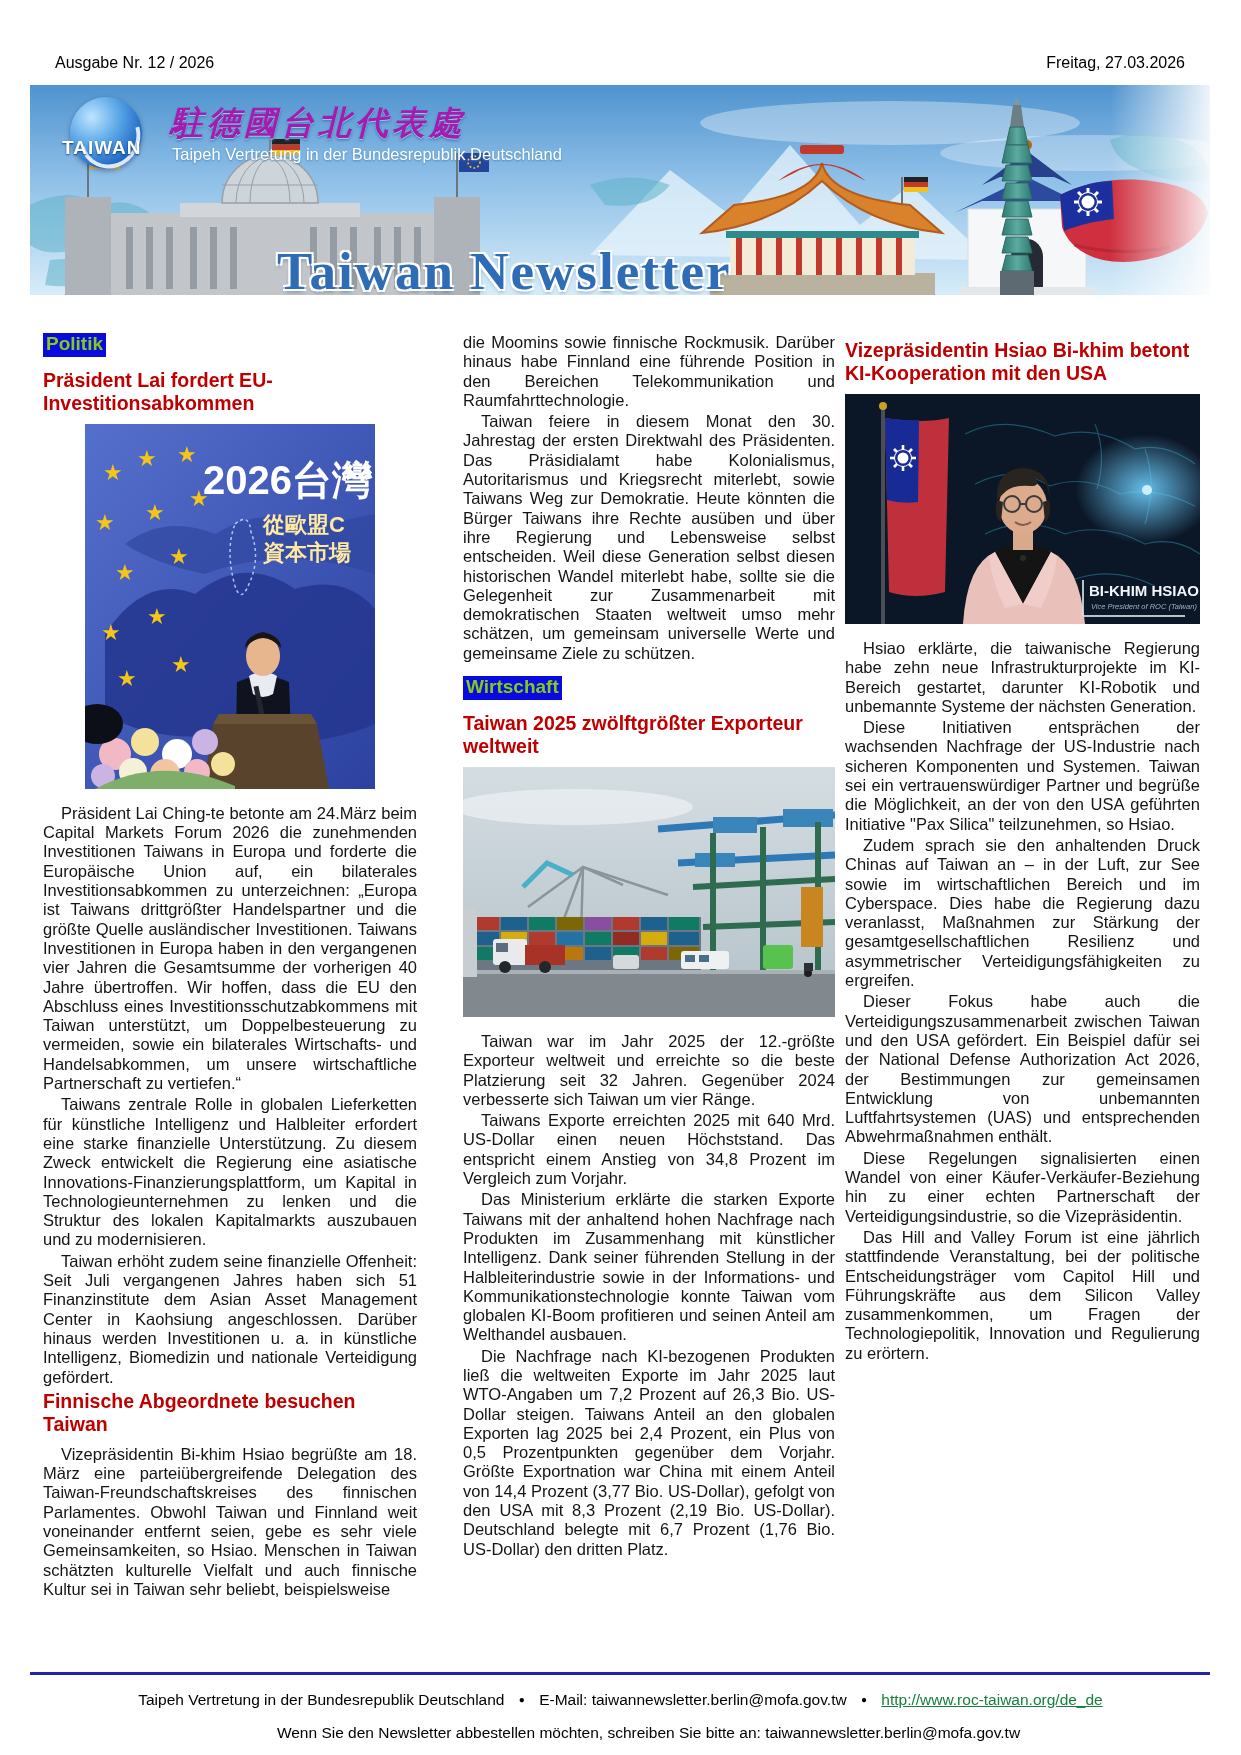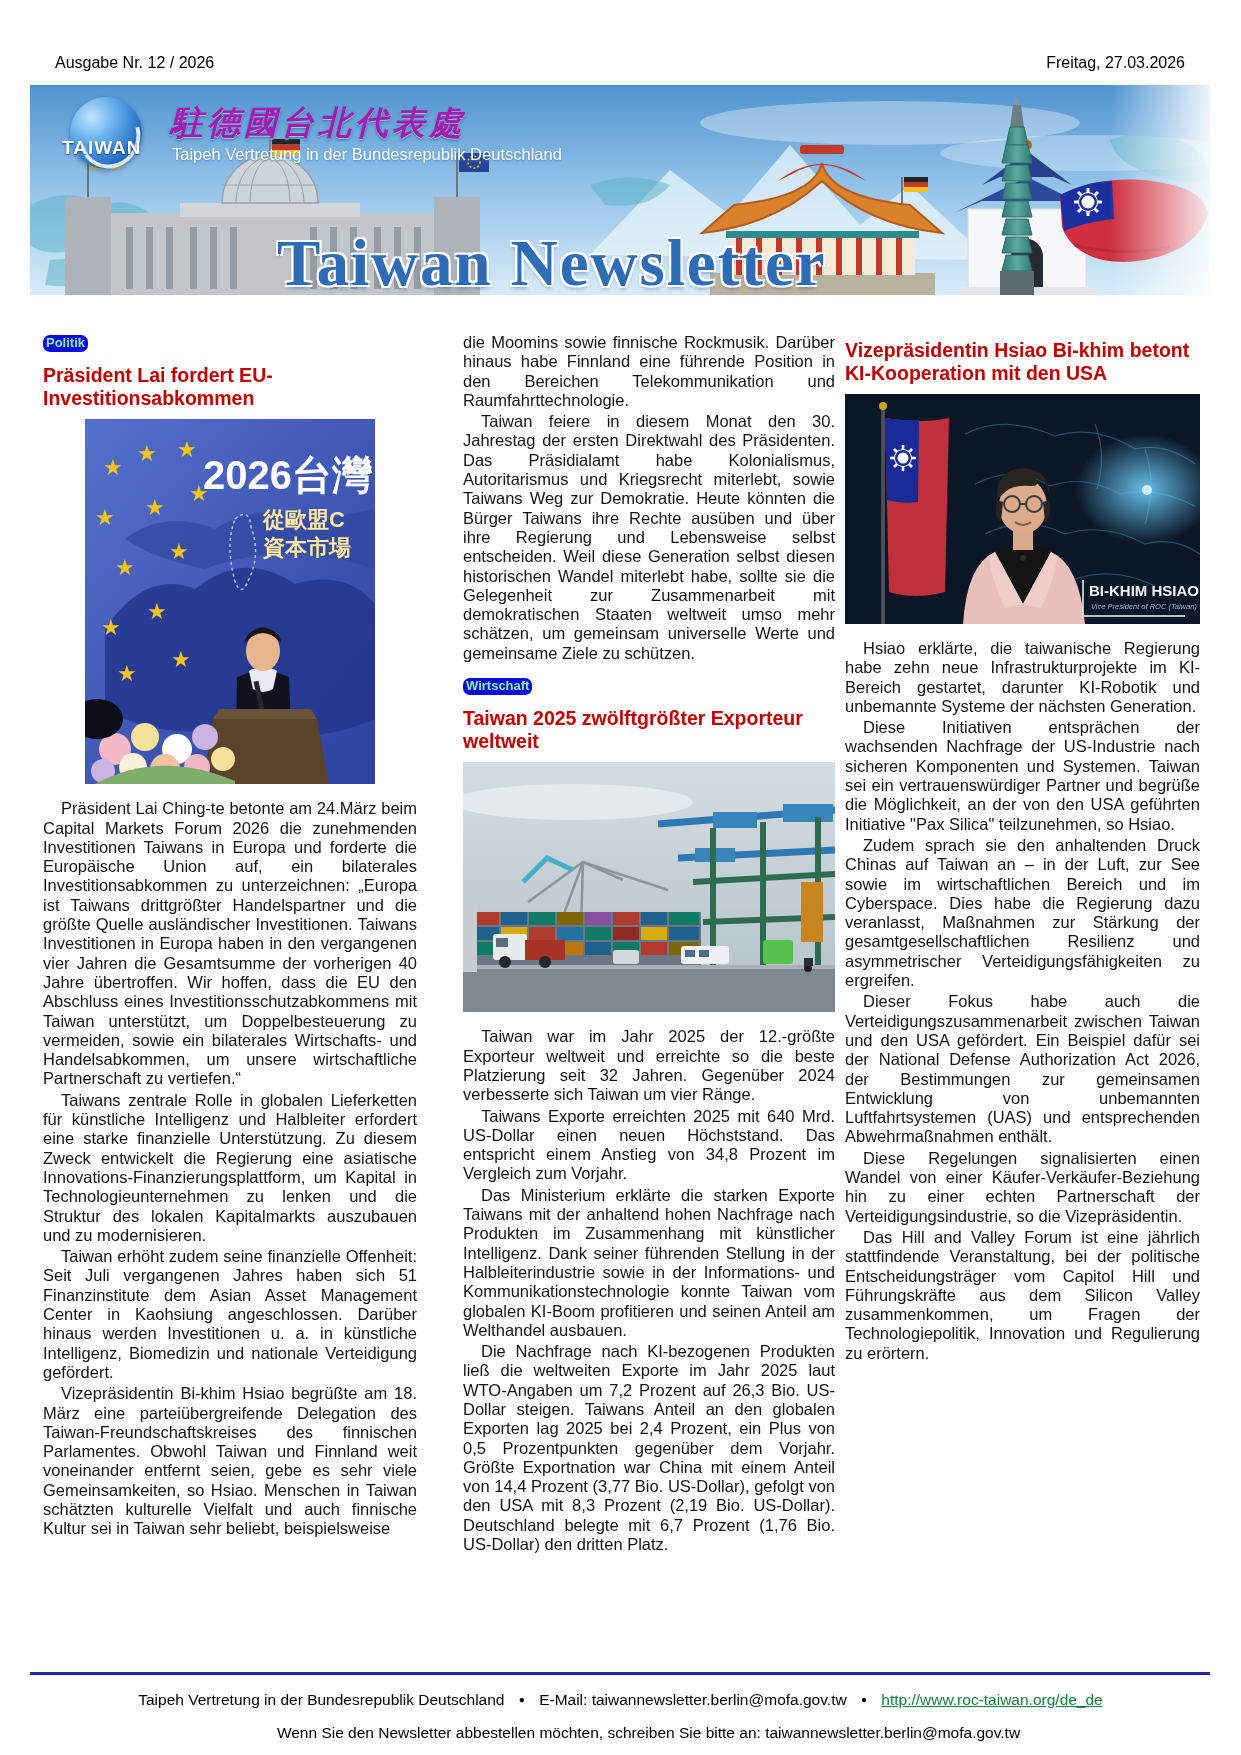--- a/index.html
+++ b/index.html
@@ -17,29 +17,29 @@
   .globe{position:absolute;top:0;left:0;width:72px;height:72px;border-radius:50%;
     background:radial-gradient(circle at 30% 28%, #bfe4ff 0%, #5aa7e8 38%, #1d63c0 75%, #0c3f8e 100%);
     box-shadow:0 2px 5px rgba(0,0,40,.35);text-align:center;}
   .globe .swoosh{position:absolute;top:8px;left:10px;width:52px;height:56px;border-radius:50%;
     border:4px solid rgba(255,255,255,.85);border-top-color:transparent;border-left-color:transparent;transform:rotate(28deg);}
   .globe .taiwan-word{position:absolute;left:-8px;top:40px;color:#fff;font-weight:bold;font-size:19px;letter-spacing:1px;text-shadow:0 1px 2px #0a3d7a;}
   .banner-zh{position:absolute;left:100px;top:4px;font-size:33px;font-weight:bold;font-style:italic;
     color:#a21caf;text-shadow:0 1px 0 #9cc4e6,0 2px 3px #3a75ad,1px 0 0 #6fa6d6;letter-spacing:4px;white-space:nowrap;}
   .banner-sub{position:absolute;left:102px;top:48px;font-size:16.5px;color:#ffffff;text-shadow:0 1px 2px #4a85b8;white-space:nowrap;}
   .newsletter-title{position:absolute;left:247px;bottom:-6px;font-family:"Liberation Serif", serif;
-    font-weight:bold;font-size:65px;color:#2e6cb5;letter-spacing:2px;white-space:nowrap;
+    font-weight:bold;font-size:53px;color:#2e6cb5;letter-spacing:2px;white-space:nowrap;
     text-shadow:-2px -2px 0 #fff,2px -2px 0 #fff,-2px 2px 0 #fff,2px 2px 0 #fff,0 3px 4px rgba(30,60,110,.45);}
   
   .col{position:absolute;top:333px;height:1332px;overflow:hidden;}
   .col-left{left:43px;width:374px;}
   .col-mid{left:443px;width:372px;margin-left:20px;}
   .col-right{left:845px;width:355px;}
-  .section-label{display:inline-block;background:#0a0ae0;color:#86efac;font-weight:bold;
-    font-size:13px;line-height:1.1;padding:1px 3px 2px;margin:0 0 9px;border-radius:7px;}
+  .section-label{display:inline-block;background:#0a0ae0;color:#84cc16;font-weight:bold;
+    font-size:19px;line-height:1.1;padding:1px 3px 2px;margin:0 0 9px;}
   h2.story{font-size:19.5px;line-height:1.18;font-weight:bold;color:#c00000;margin:3px 0 9px;}
   .col p{font-size:16.5px;line-height:1.17;text-align:justify;margin:0 0 2px;text-indent:18px;}
   .col p.noindent{text-indent:0;}
   .mt{margin-top:13px;}
   figure{margin:6px 0 11px;}
   figure.inset{margin-left:42px;}
   
   .footer-rule{position:absolute;top:1672px;left:30px;width:1180px;height:3px;background:#2525a8;}
   .footer-line{position:absolute;left:0;width:1241px;text-align:center;font-size:15.5px;color:#000;}
   .footer-line.l1{top:1691px;}
@@ -261,20 +261,21 @@
           <circle cx="18" cy="352" r="12" fill="#cbb3e3"></circle>
         <circle cx="138" cy="340" r="12" fill="#f5e29a"></circle>
         <path d="M10,365 Q75,330 150,362 L150,365 Z" fill="#7fae6b"></path>
       </g>
       <ellipse cx="12" cy="300" rx="26" ry="20" fill="#0c0f18"></ellipse>
     </svg>
   </figure>
   <p>Präsident Lai Ching-te betonte am 24.März beim Capital Markets Forum 2026 die zunehmenden Investitionen Taiwans in Europa und forderte die Europäische Union auf, ein bilaterales Investitionsabkommen zu unterzeichnen: „Europa ist Taiwans drittgrößter Handelspartner und die größte Quelle ausländischer Investitionen. Taiwans Investitionen in Europa haben in den vergangenen vier Jahren die Gesamtsumme der vorherigen 40 Jahre übertroffen. Wir hoffen, dass die EU den Abschluss eines Investitionsschutzabkommens mit Taiwan unterstützt, um Doppelbesteuerung zu vermeiden, sowie ein bilaterales Wirtschafts- und Handelsabkommen, um unsere wirtschaftliche Partnerschaft zu vertiefen.“</p>
   <p>Taiwans zentrale Rolle in globalen Lieferketten für künstliche Intelligenz und Halbleiter erfordert eine starke finanzielle Unterstützung. Zu diesem Zweck entwickelt die Regierung eine asiatische Innovations-Finanzierungsplattform, um Kapital in Technologieunternehmen zu lenken und die Struktur des lokalen Kapitalmarkts auszubauen und zu modernisieren.</p>
   <p>Taiwan erhöht zudem seine finanzielle Offenheit: Seit Juli vergangenen Jahres haben sich 51 Finanzinstitute dem Asian Asset Management Center in Kaohsiung angeschlossen. Darüber hinaus werden Investitionen u. a. in künstliche Intelligenz, Biomedizin und nationale Verteidigung gefördert.</p>
+  <h2 class="story mt">Finnische Abgeordnete besuchen Taiwan</h2>
   <p>Vizepräsidentin Bi-khim Hsiao begrüßte am 18. März eine parteiübergreifende Delegation des Taiwan-Freundschaftskreises des finnischen Parlamentes. Obwohl Taiwan und Finnland weit voneinander entfernt seien, gebe es sehr viele Gemeinsamkeiten, so Hsiao. Menschen in Taiwan schätzten kulturelle Vielfalt und auch finnische Kultur sei in Taiwan sehr beliebt, beispielsweise</p>
 </div>
 
 <div class="col col-mid">
   <p class="noindent">die Moomins sowie finnische Rockmusik. Darüber hinaus habe Finnland eine führende Position in den Bereichen Telekommunikation und Raumfahrttechnologie.</p>
   <p>Taiwan feiere in diesem Monat den 30. Jahrestag der ersten Direktwahl des Präsidenten. Das Präsidialamt habe Kolonialismus, Autoritarismus und Kriegsrecht miterlebt, sowie Taiwans Weg zur Demokratie. Heute könnten die Bürger Taiwans ihre Rechte ausüben und über ihre Regierung und Lebensweise selbst entscheiden. Weil diese Generation selbst diesen historischen Wandel miterlebt habe, sollte sie die Gelegenheit zur Zusammenarbeit mit demokratischen Staaten weltweit umso mehr schätzen, um gemeinsam universelle Werte und gemeinsame Ziele zu schützen.</p>
   <div class="mt"></div>
   <span class="section-label">Wirtschaft</span><br>
   <h2 class="story">Taiwan 2025 zwölftgrößter Exporteur weltweit</h2>
   <figure>

